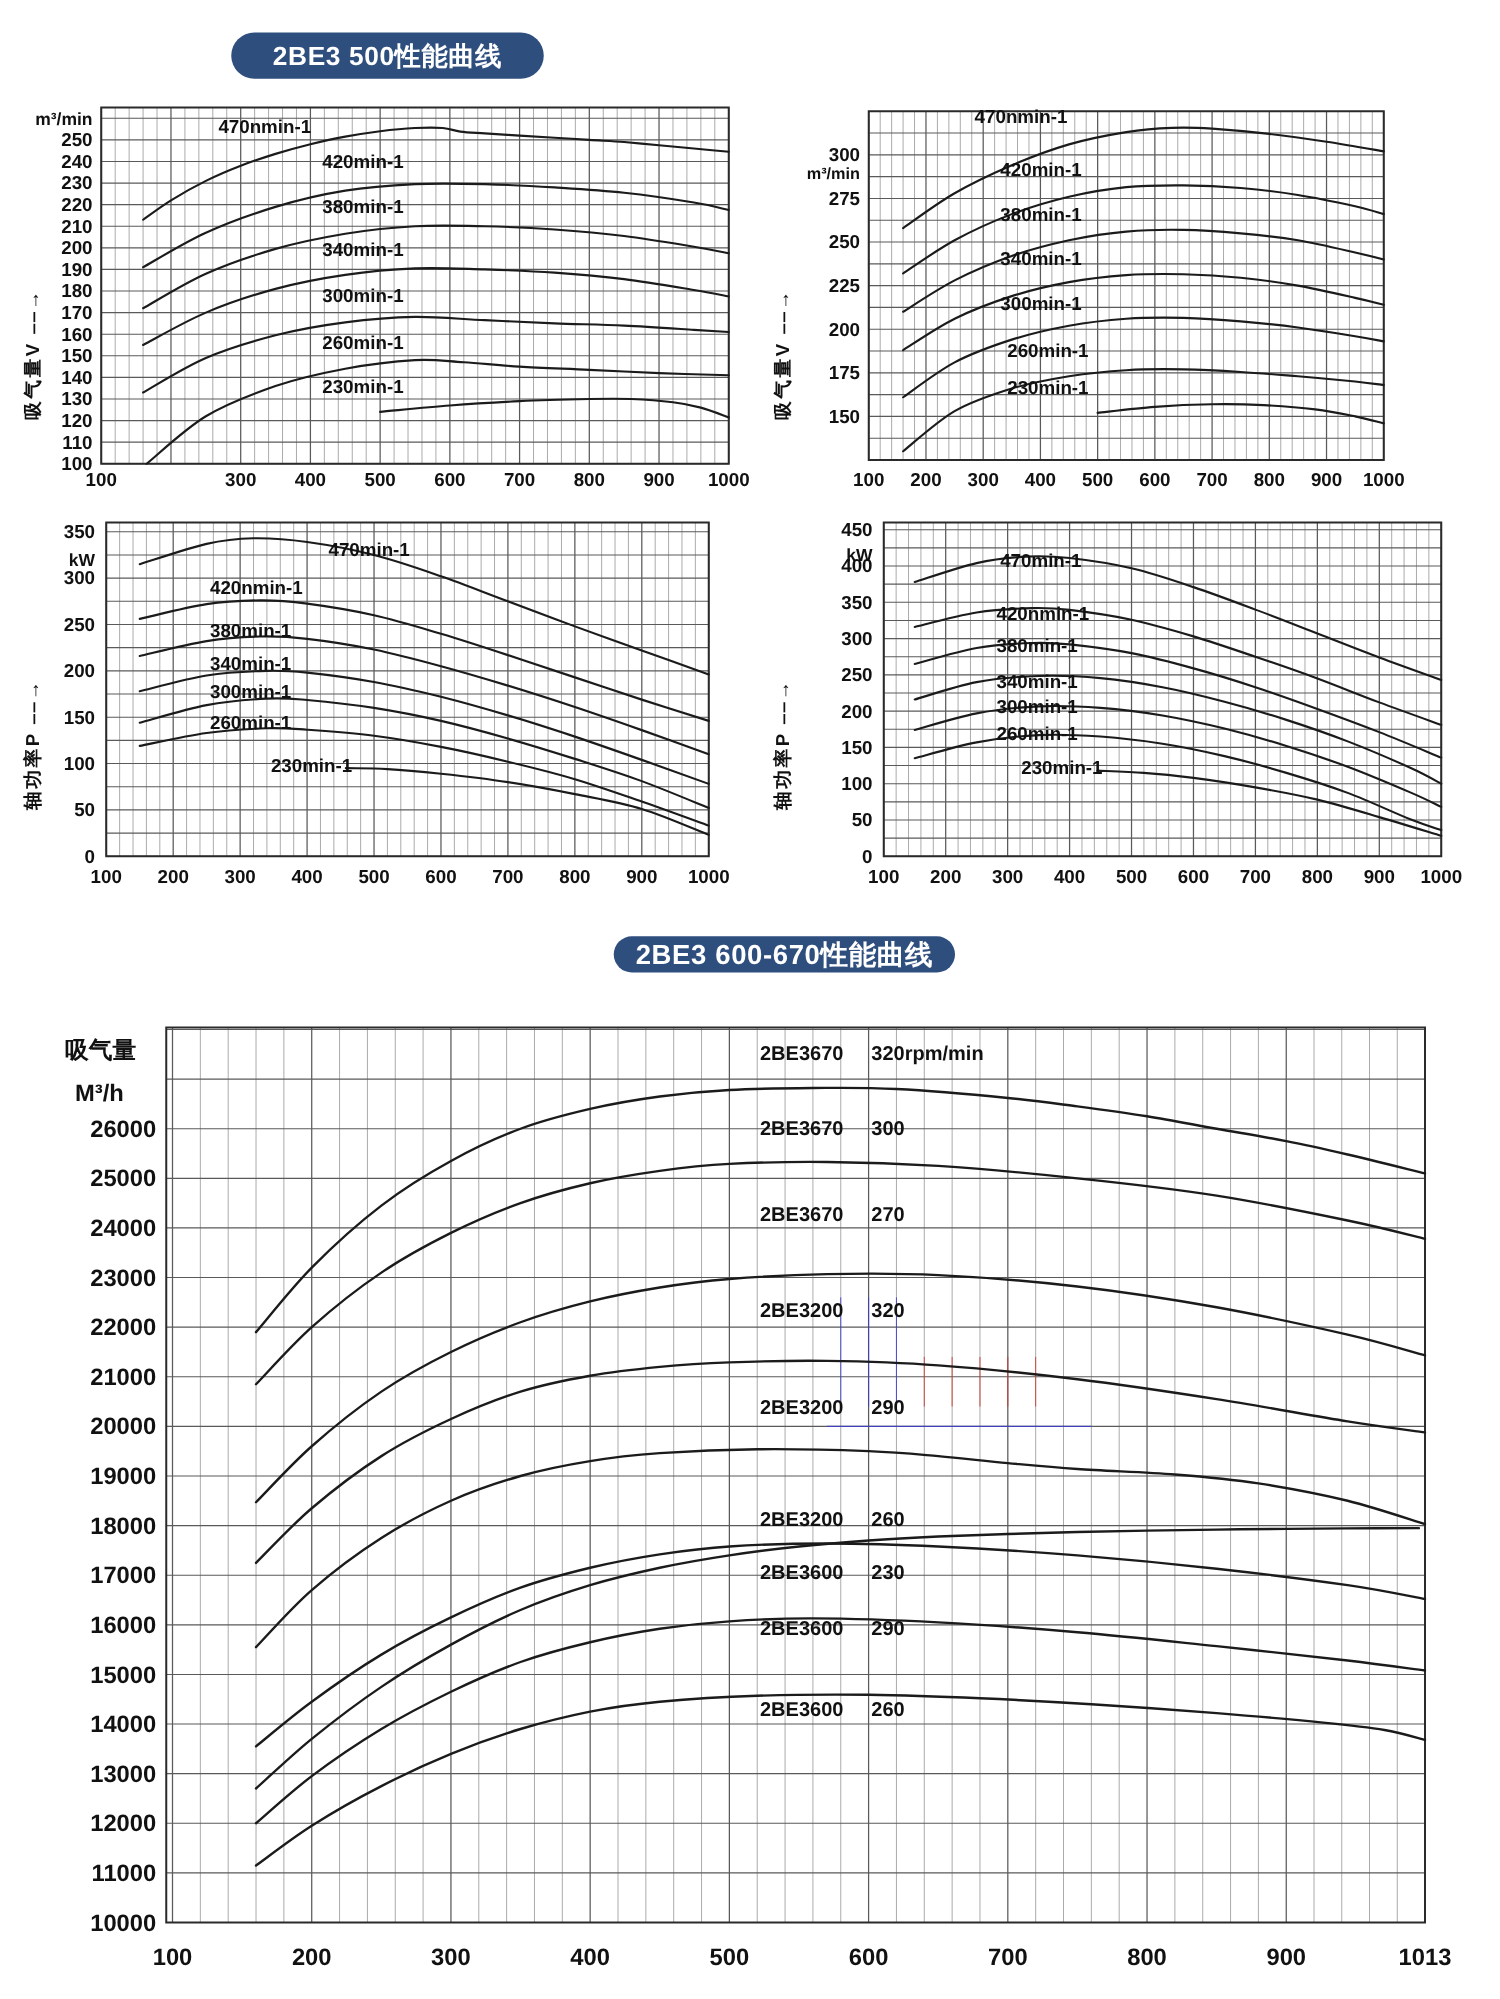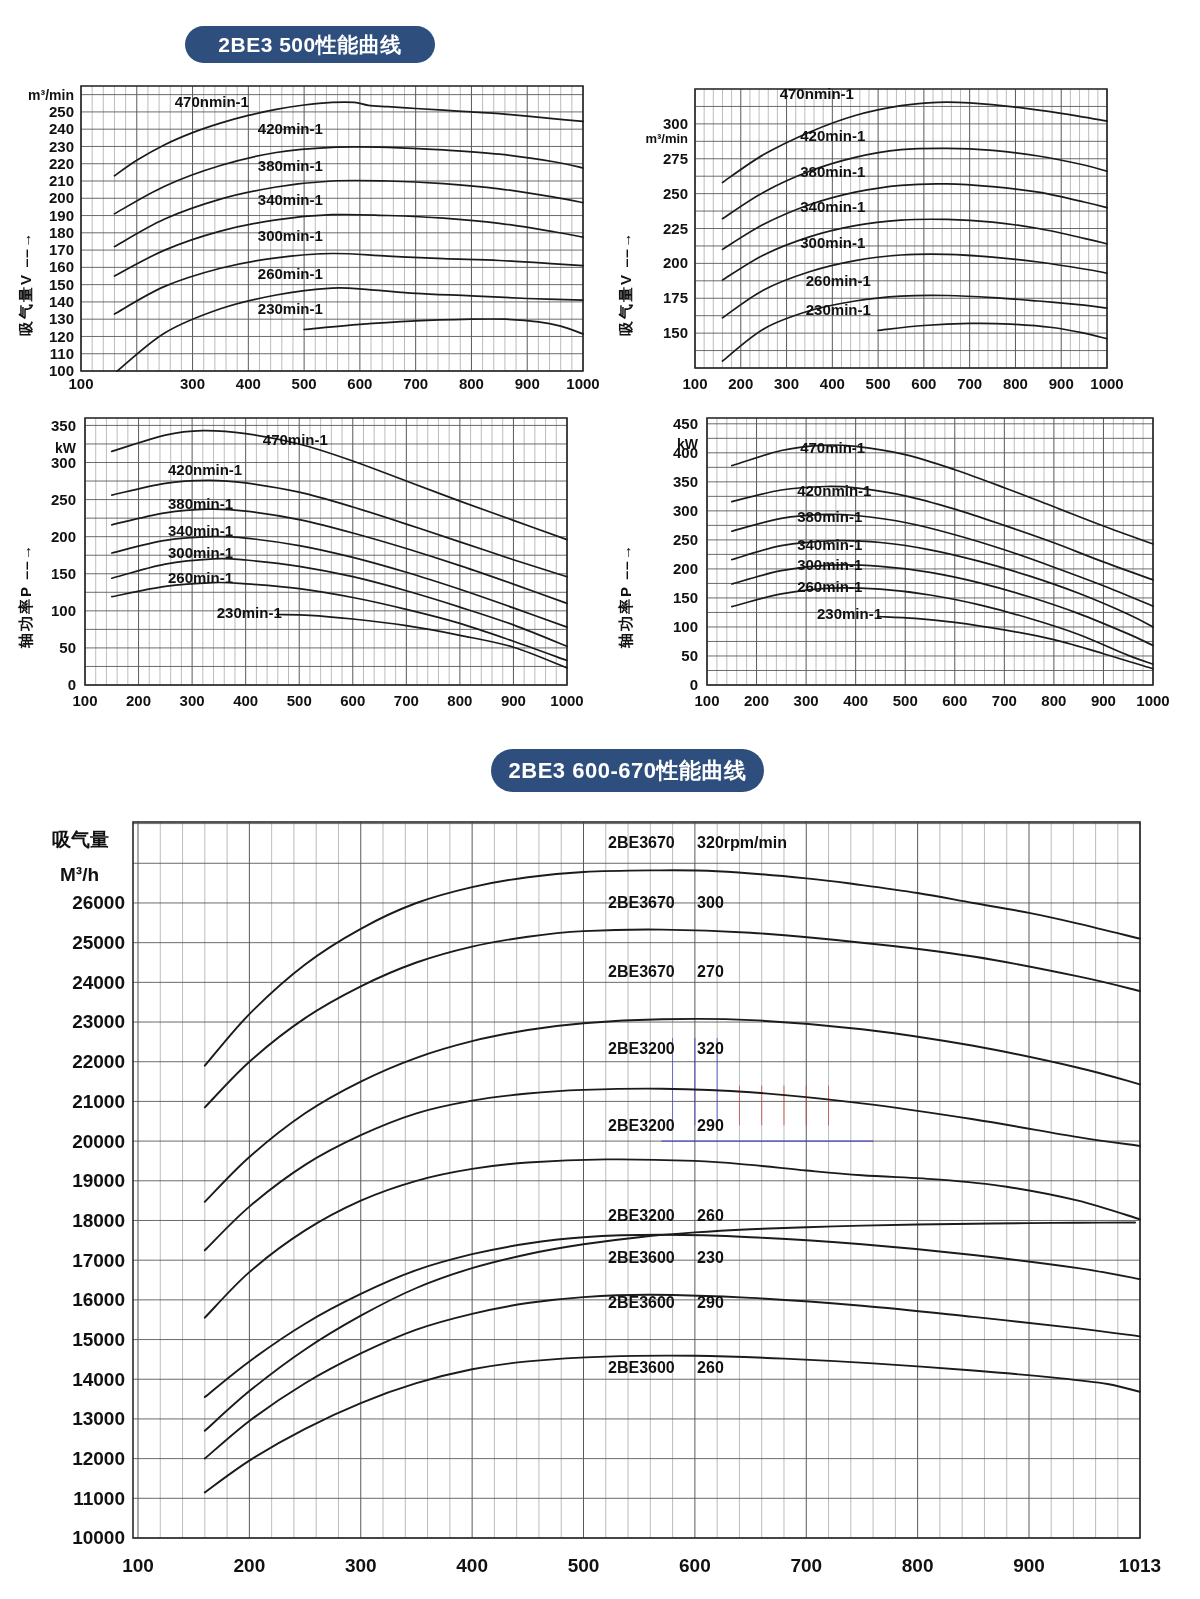--- a/index.html
+++ b/index.html
@@ -3,21 +3,21 @@
 <meta charset="utf-8">
 <style>
   html,body{margin:0;padding:0;background:#fff;}
   .page{position:relative;width:1200px;height:1599px;background:#ffffff;overflow:hidden;
         font-family:"Liberation Sans","DejaVu Sans",sans-serif;}
   .badge{position:absolute;background:#2e4e7e;color:#fff;border-radius:999px;
          display:flex;align-items:center;justify-content:center;
          font-weight:bold;letter-spacing:.5px;}
   .badge-a{left:185px;top:26px;width:250px;height:37px;font-size:21px;text-align:right;}
   .badge-b{left:809px;top:26px;width:231px;height:37px;font-size:21px;}
-  .badge-e{left:491px;top:749px;width:273px;height:43px;font-size:22px;}
+  .badge-e{left:491px;top:749px;width:273px;height:29px;font-size:22px;}
   svg{position:absolute;display:block;}
   #svg-s500v{left:0;top:70px;}
   #svg-s520v{left:600px;top:70px;}
   #svg-s500p{left:0;top:400px;}
   #svg-s520p{left:600px;top:400px;}
   #svg-s600670{left:0;top:795px;}
   text{fill:#111111;}
 </style>
 </head>
 <body>

